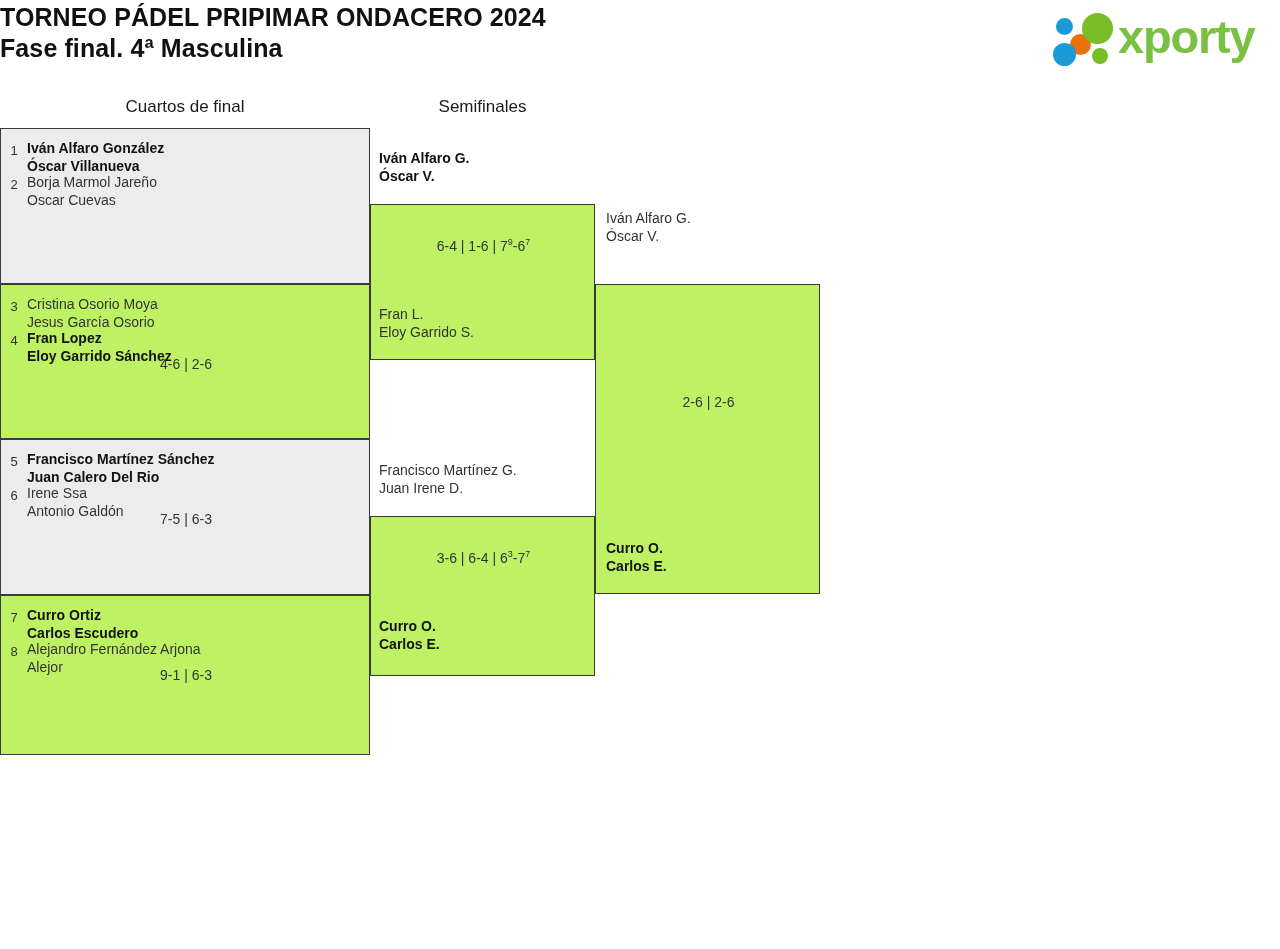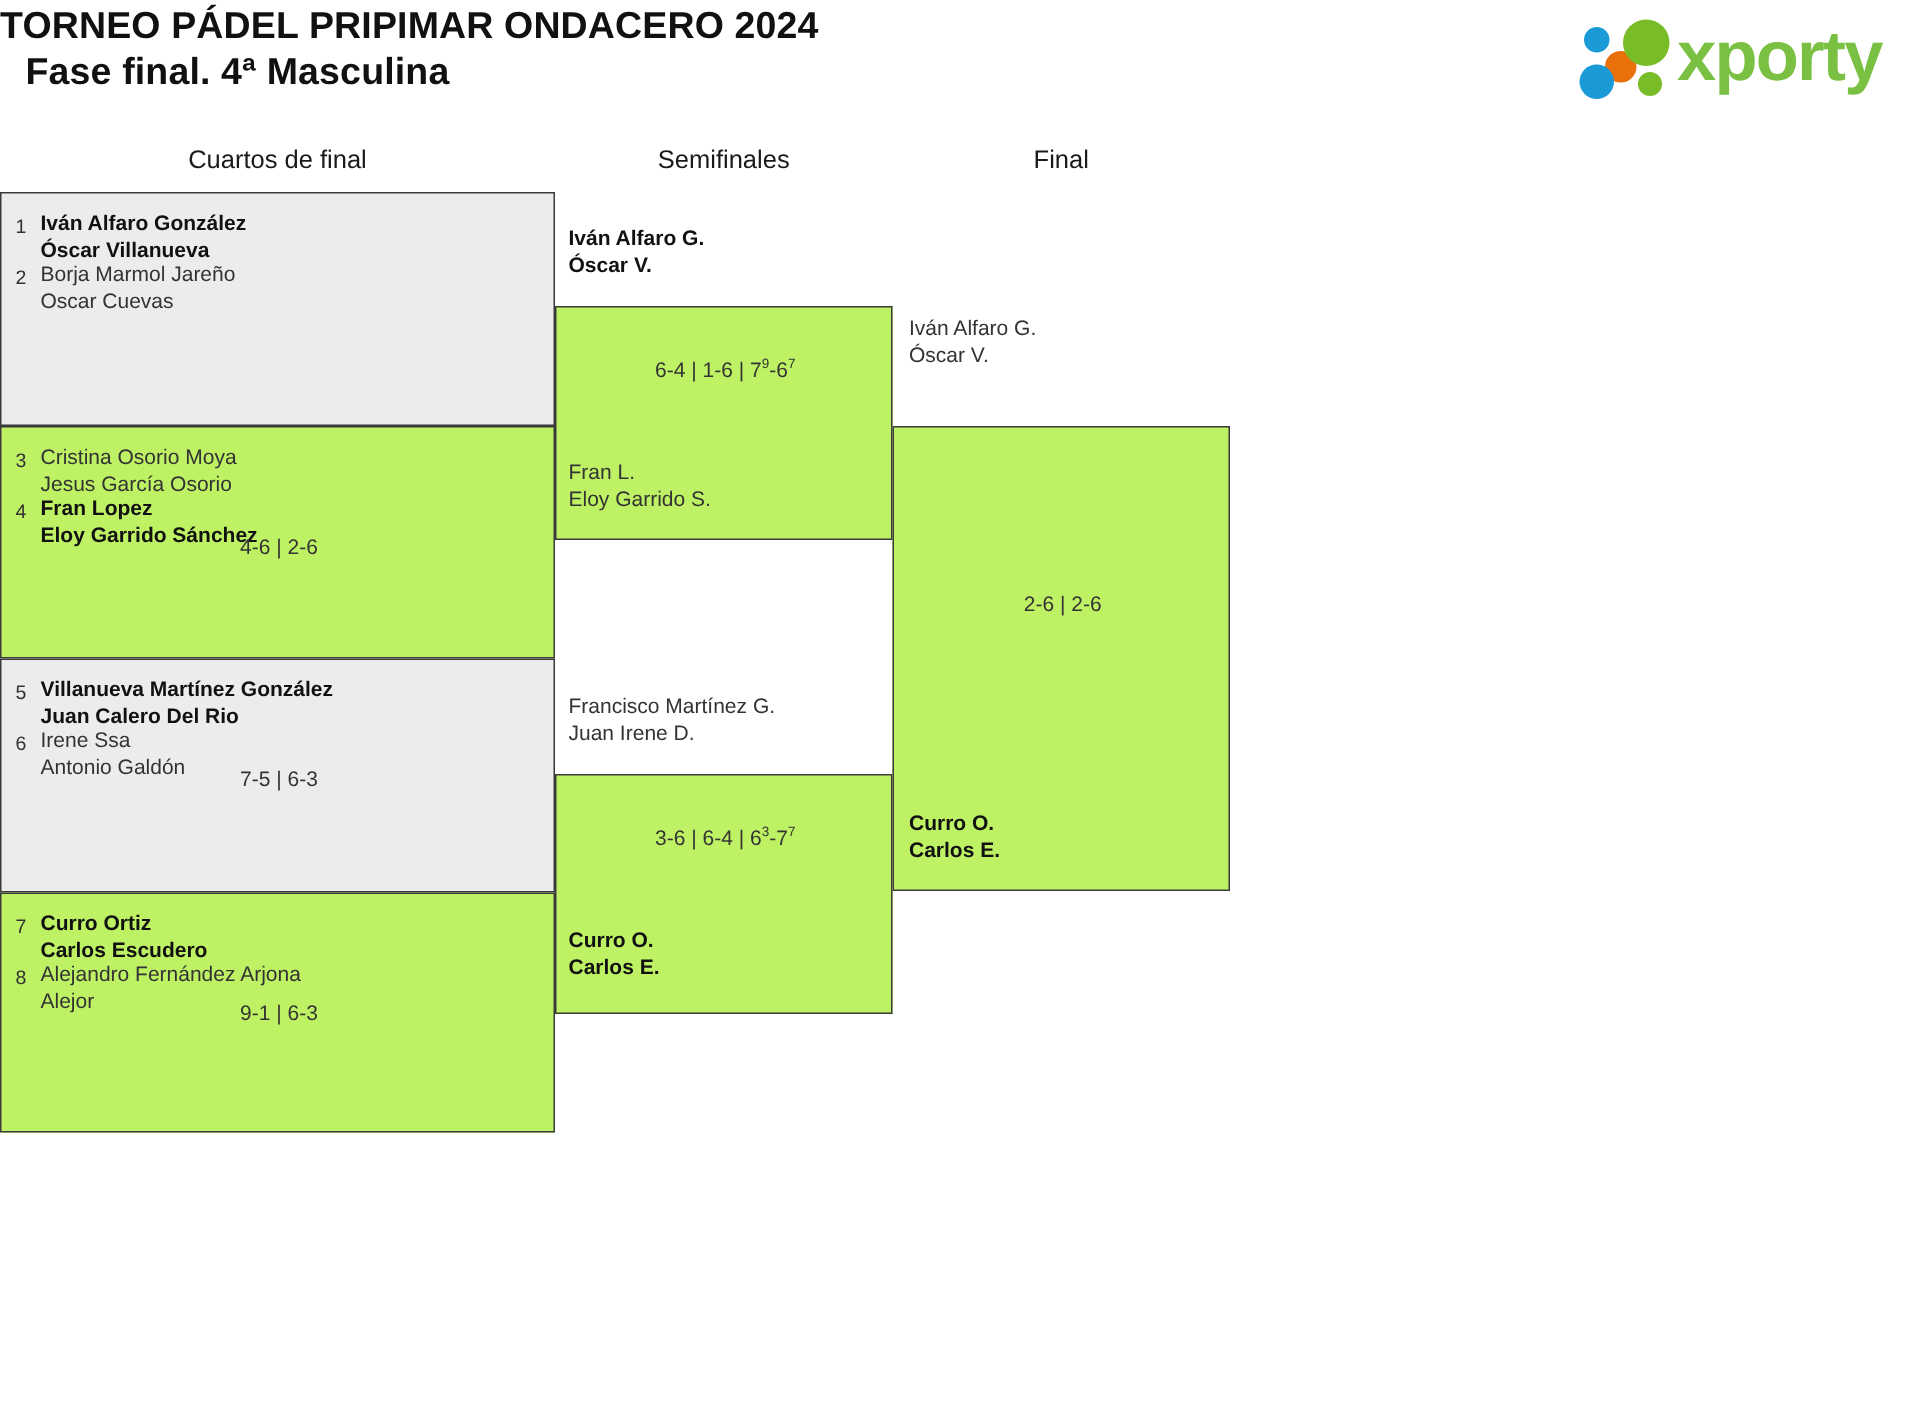--- a/index.html
+++ b/index.html
@@ -13,21 +13,21 @@
   #root { position: relative; width: 1111px; height: 949px; }
 
   
   .title-block { position: absolute; left: 0; top: 2px; }
   .title-line1 {
     font-size: 25px; font-weight: bold; letter-spacing: 0.1px;
     line-height: 31px; white-space: nowrap; color: #111;
   }
   .title-line2 {
     font-size: 25px; font-weight: bold; letter-spacing: 0.1px;
-    line-height: 31px; white-space: nowrap; color: #111; margin-left: 17px;
+    line-height: 31px; white-space: nowrap; color: #111;
   }
 
   
   .logo { position: absolute; left: 1052px; top: 8px; width: 224px; height: 58px; }
   .logo-dots { position: absolute; left: 0; top: 4px; width: 68px; height: 52px; }
   .dot { position: absolute; border-radius: 50%; }
   .dot-b-sm { left: 4px;  top: 6px;  width: 17px; height: 17px; background: #1b9ad8; }
   .dot-o    { left: 18px; top: 22px; width: 21px; height: 21px; background: #e8710a; }
   .dot-b-lg { left: 1px;  top: 31px; width: 23px; height: 23px; background: #1b9ad8; }
   .dot-g-lg { left: 30px; top: 1px;  width: 31px; height: 31px; background: #78bc27; }
@@ -100,21 +100,20 @@
       <span class="dot dot-o"></span>
       <span class="dot dot-b-lg"></span>
       <span class="dot dot-g-lg"></span>
       <span class="dot dot-g-sm"></span>
     </div>
     <div class="logo-word">xporty</div>
   </div>
 
   <div class="round-head" id="rh-0">Cuartos de final</div>
   <div class="round-head" id="rh-1">Semifinales</div>
-  <div class="round-head" id="rh-2">Final</div>
 
   <div id="bracket-layer">
       <div class="box r0 shaded" style="top: 128px; height: 156px;">
         <div class="seed" style="top: 14px;">1</div>
         <div class="team win" style="top: 10px;">
           <div>Iván Alfaro González</div>
           <div>Óscar Villanueva</div>
         </div>
         <div class="seed" style="top: 48px;">2</div>
         <div class="team" style="top: 44px;">
@@ -131,21 +130,21 @@
         <div class="seed" style="top: 48px;">4</div>
         <div class="team win" style="top: 44px;">
           <div>Fran Lopez</div>
           <div>Eloy Garrido Sánchez</div>
         </div>
         <div class="score" style="top: 70px;"><span>4-6 | 2-6</span></div>
       </div>
       <div class="box r0 shaded" style="top: 439px; height: 156px;">
         <div class="seed" style="top: 14px;">5</div>
         <div class="team win" style="top: 10px;">
-          <div>Villanueva Martínez González</div>
+          <div>Francisco Martínez Sánchez</div>
           <div>Juan Calero Del Rio</div>
         </div>
         <div class="seed" style="top: 48px;">6</div>
         <div class="team" style="top: 44px;">
           <div>Irene Ssa</div>
           <div>Antonio Galdón</div>
         </div>
         <div class="score" style="top: 70px;"><span>7-5 | 6-3</span></div>
       </div>
       <div class="box r0" style="top: 595px; height: 160px;">

